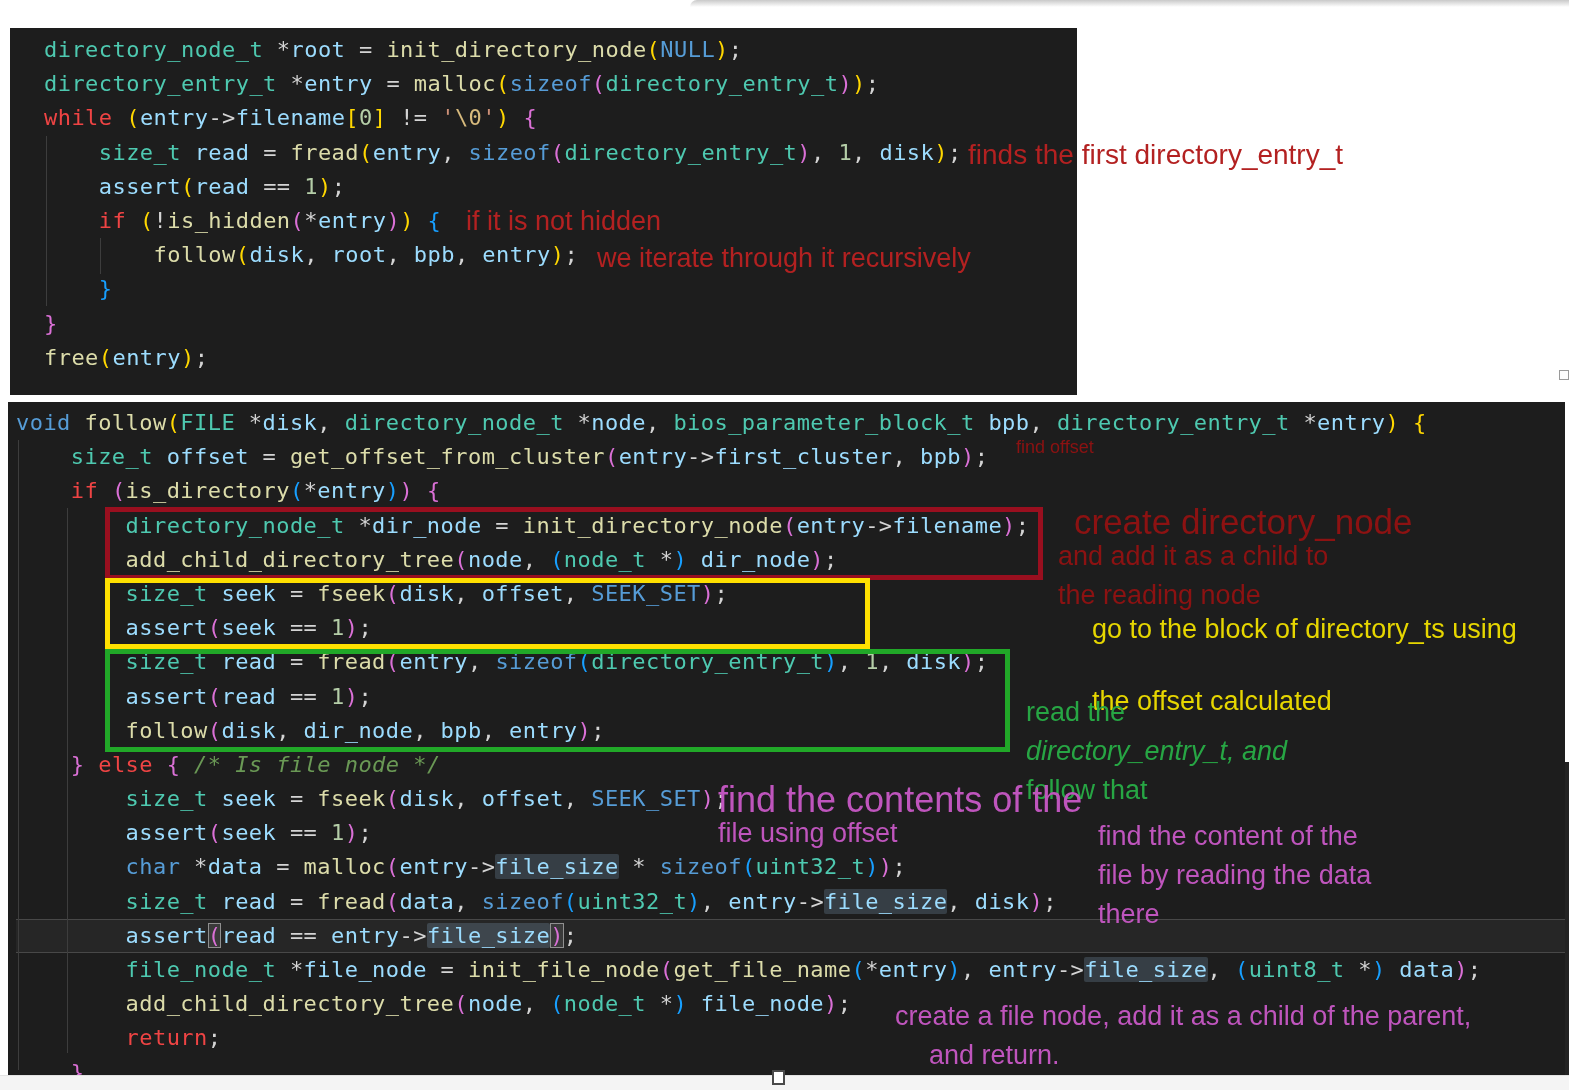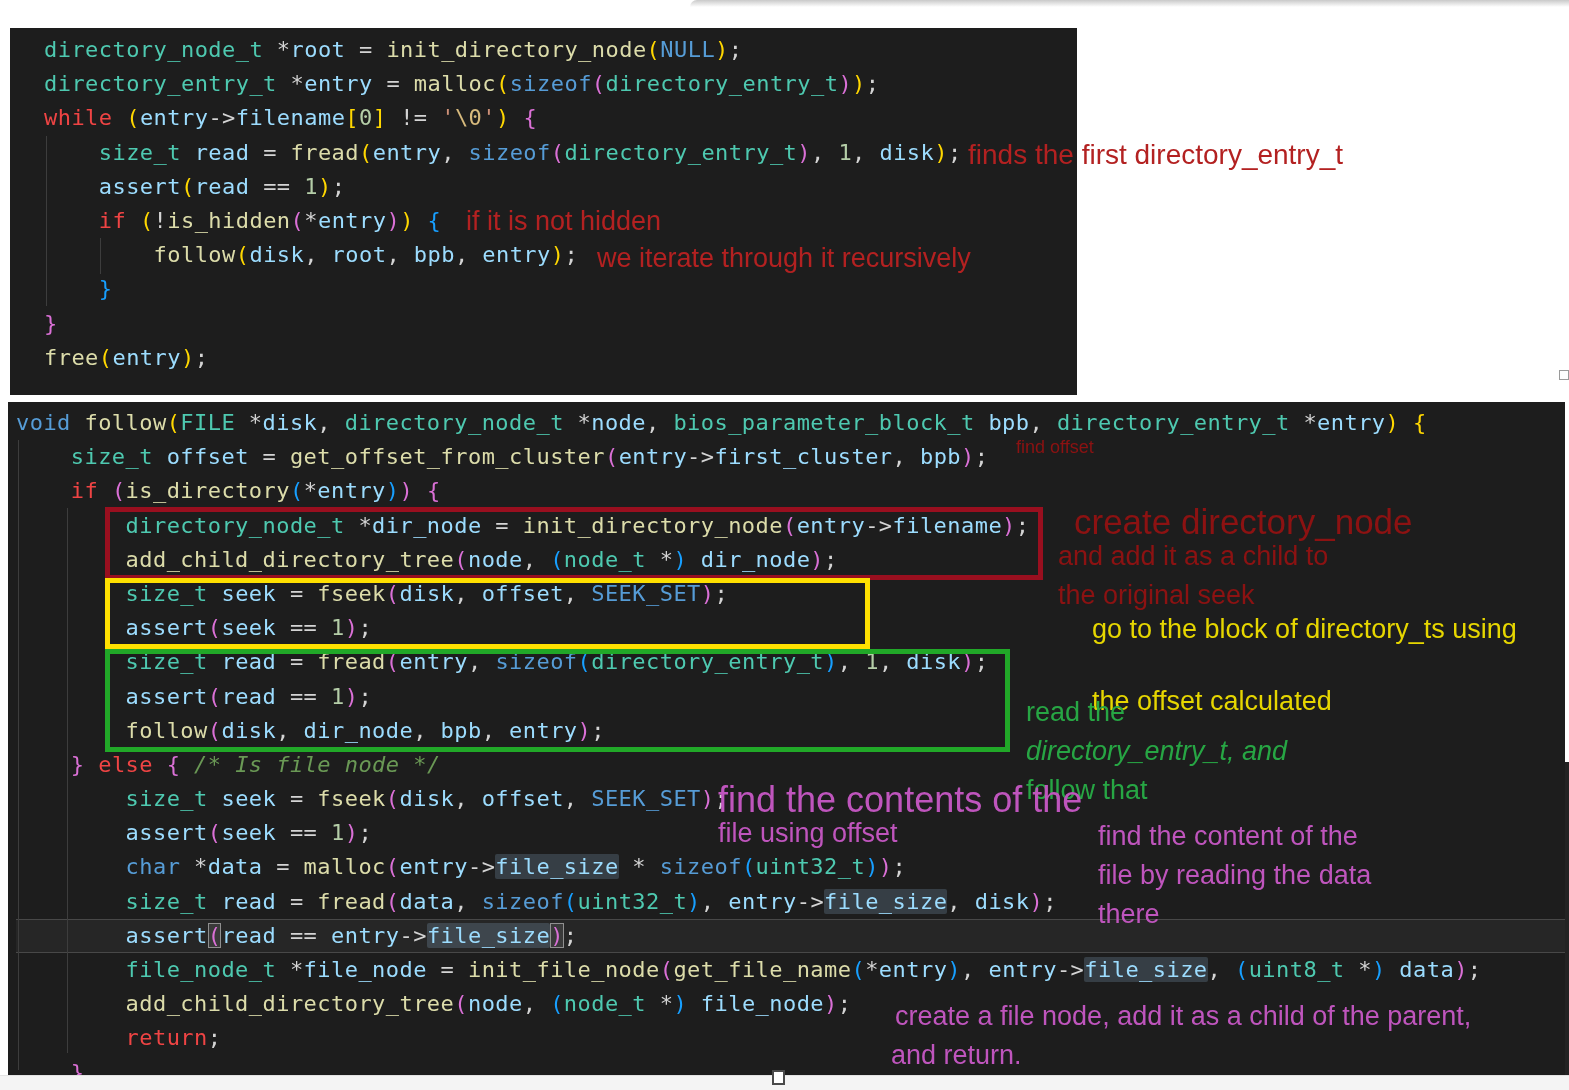--- a/index.html
+++ b/index.html
@@ -53,32 +53,32 @@
       <div class="box" style="left: 105px; top: 578px; width: 755px; height: 61px; border-color: rgb(255, 224, 0);"></div>
       <div class="box" style="left: 105px; top: 649px; width: 895px; height: 93px; border-color: rgb(33, 168, 40);"></div>
     </div>
   <div id="notes">
       <div class="note" style="left: 968px; top: 137px; font-size: 28px; color: rgb(179, 33, 33);">finds the first directory_entry_t</div>
       <div class="note" style="left: 466px; top: 204px; font-size: 27px; color: rgb(179, 33, 33);">if it is not hidden</div>
       <div class="note" style="left: 597px; top: 241px; font-size: 27px; color: rgb(179, 33, 33);">we iterate through it recursively</div>
       <div class="note" style="left: 1016px; top: 436px; font-size: 18px; color: rgb(140, 18, 18);">find offset</div>
       <div class="note" style="left: 1058px; top: 500px; font-size: 35px; color: rgb(140, 18, 18); margin-left: 16px;">create directory_node</div>
       <div class="note" style="left: 1058px; top: 539px; font-size: 27px; color: rgb(140, 18, 18);">and add it as a child to</div>
-      <div class="note" style="left: 1058px; top: 578px; font-size: 27px; color: rgb(140, 18, 18);">the original seek</div>
+      <div class="note" style="left: 1058px; top: 578px; font-size: 27px; color: rgb(140, 18, 18);">the reading node</div>
       <div class="note" style="left: 1092px; top: 612px; font-size: 27px; color: rgb(230, 214, 0); text-align: center;">go to the block of directory_ts using</div>
       <div class="note" style="left: 1092px; top: 684px; font-size: 27px; color: rgb(230, 214, 0);">the offset calculated</div>
       <div class="note" style="left: 1026px; top: 695px; font-size: 27px; color: rgb(39, 166, 68);">read the</div>
       <div class="note" style="left: 1026px; top: 734px; font-size: 27px; color: rgb(39, 166, 68); font-style: italic;">directory_entry_t, and</div>
       <div class="note" style="left: 1026px; top: 773px; font-size: 27px; color: rgb(39, 166, 68);">follow that</div>
       <div class="note" style="left: 718px; top: 777px; font-size: 36px; color: rgb(191, 85, 189);">find the contents of the</div>
       <div class="note" style="left: 718px; top: 816px; font-size: 27px; color: rgb(191, 85, 189);">file using offset</div>
       <div class="note" style="left: 1098px; top: 819px; font-size: 27px; color: rgb(191, 85, 189);">find the content of the</div>
       <div class="note" style="left: 1098px; top: 858px; font-size: 27px; color: rgb(191, 85, 189);">file by reading the data</div>
       <div class="note" style="left: 1098px; top: 897px; font-size: 27px; color: rgb(191, 85, 189);">there</div>
       <div class="note" style="left: 895px; top: 999px; font-size: 27px; color: rgb(191, 85, 189);">create a file node, add it as a child of the parent,</div>
-      <div class="note" style="left: 891px; top: 1038px; font-size: 27px; color: rgb(191, 85, 189); text-align: center;">and return.</div>
+      <div class="note" style="left: 929px; top: 1038px; font-size: 27px; color: rgb(191, 85, 189); text-align: center;">and return.</div>
     </div>
 
   <div class="right-sliver"></div>
   <div class="bottom-strip"></div>
   <div class="mini-square-bottom"></div>
   <div class="mini-square-topright"></div>
 </div>
 
 </body></html>

